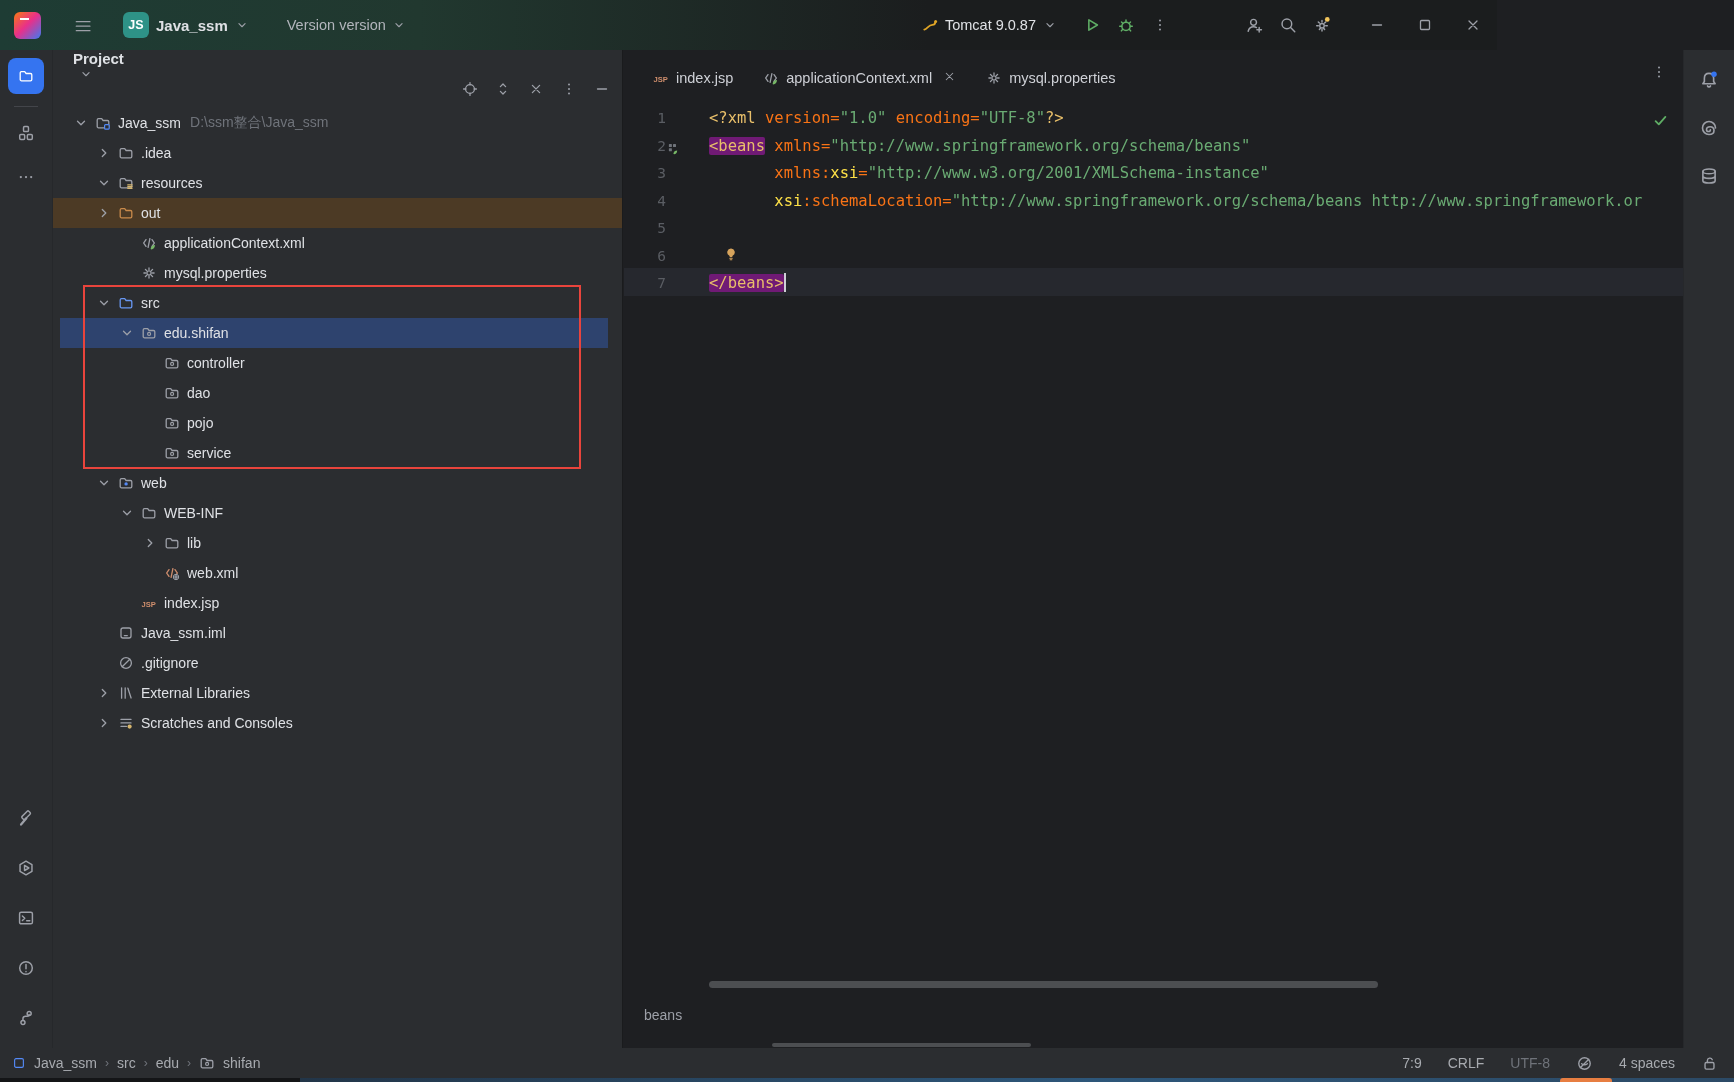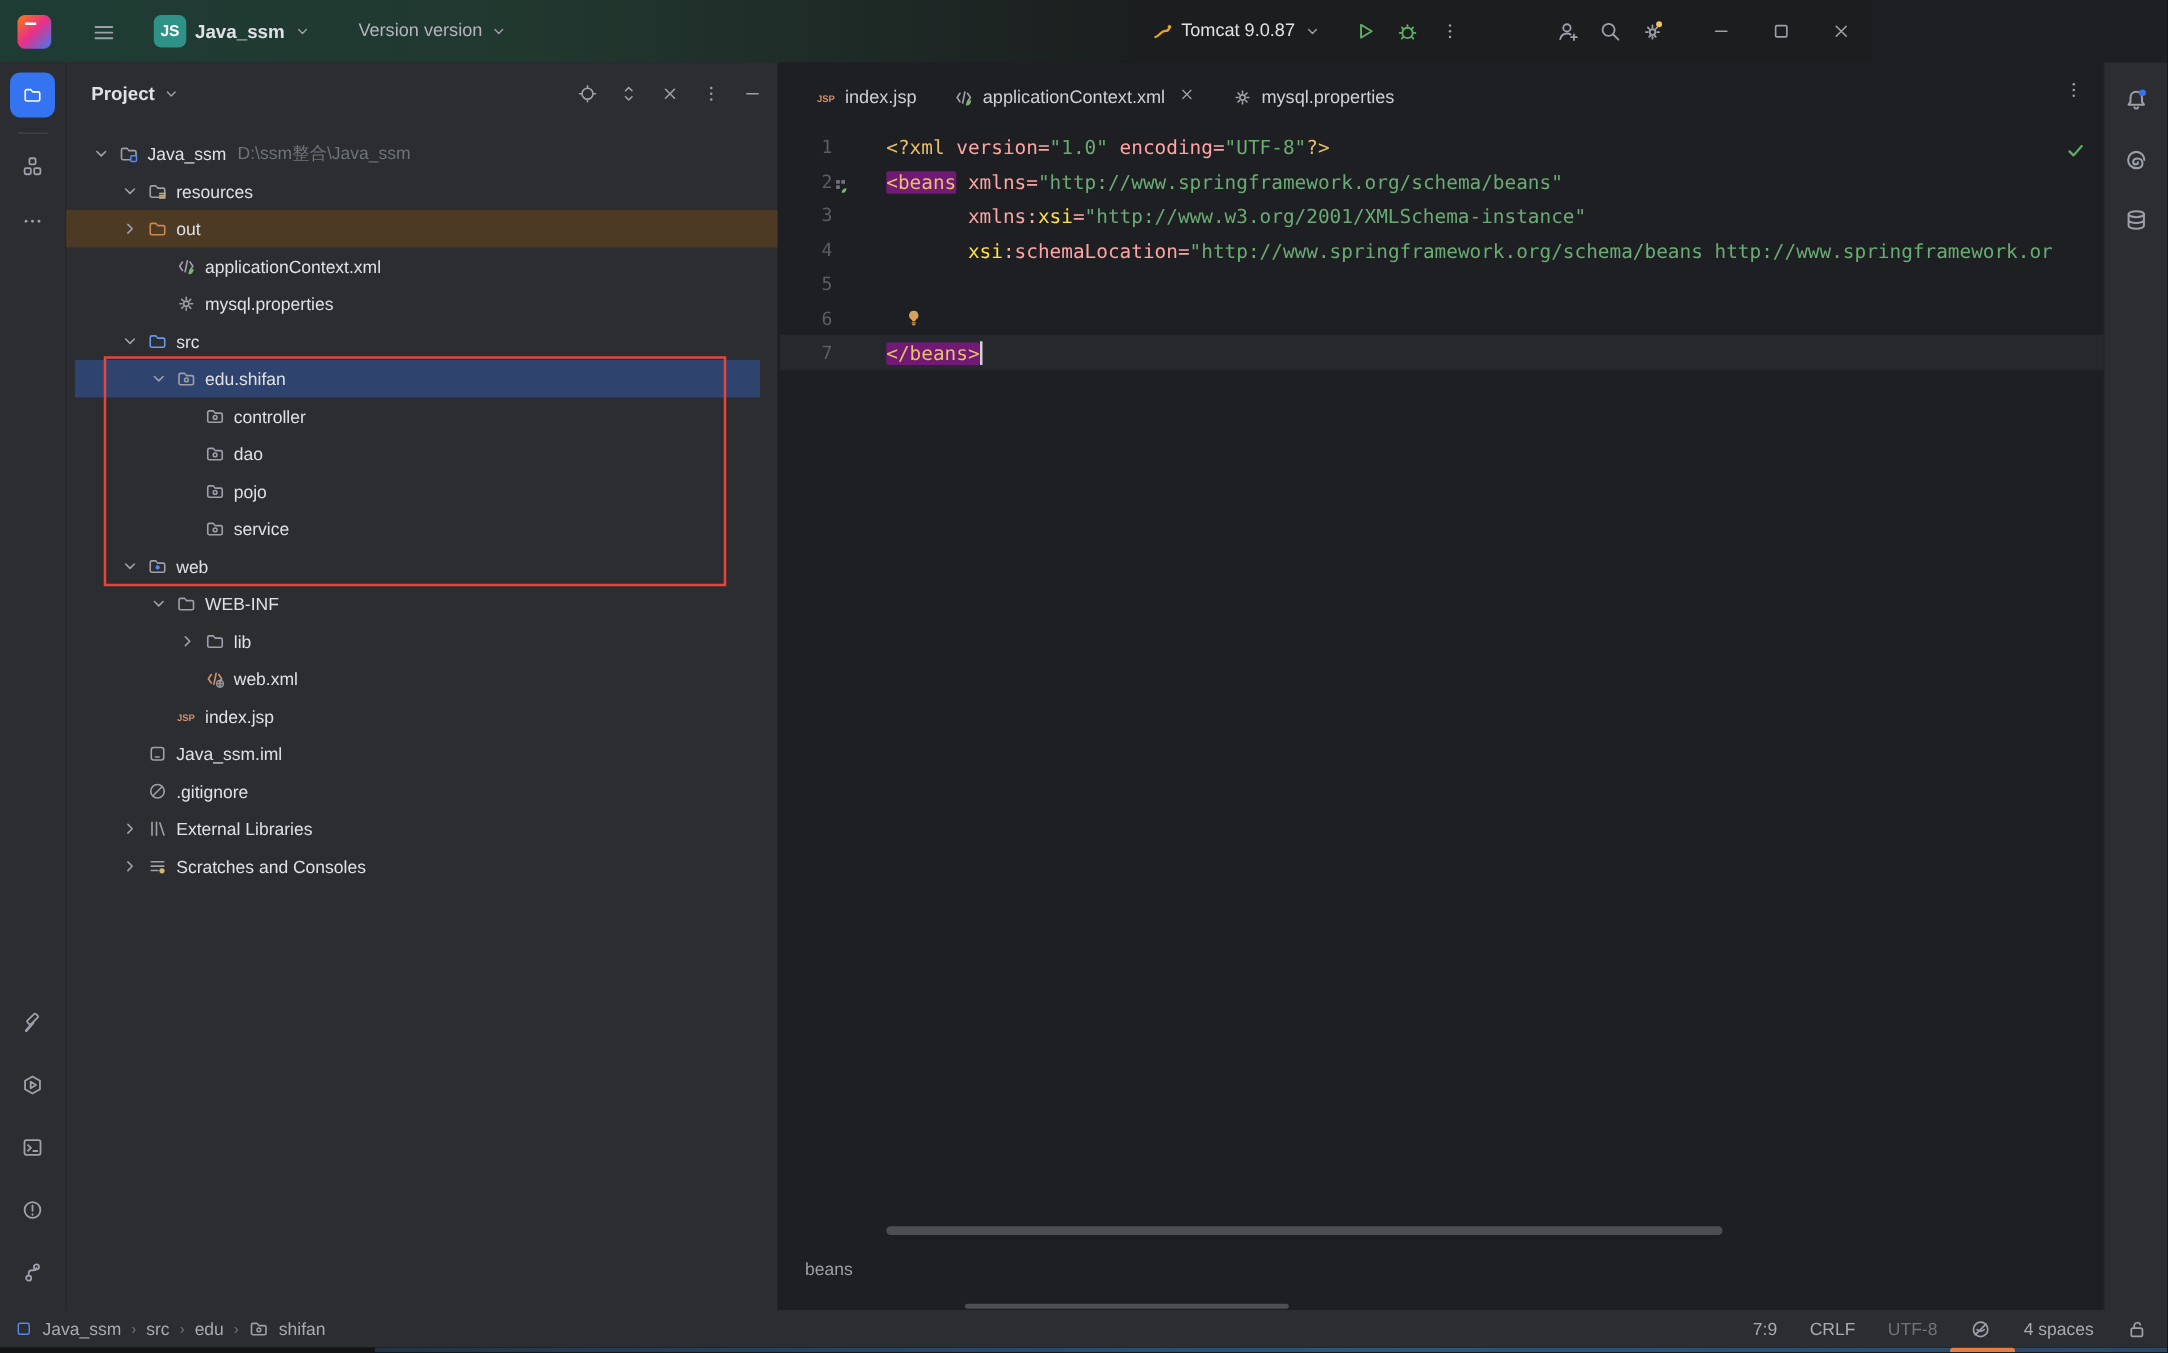--- a/index.html
+++ b/index.html
@@ -34,21 +34,21 @@
     border-right:1px solid #26282b; display:flex; flex-direction:column; align-items:center; }
   .stripe-btn { width:36px; height:36px; border-radius:8px; display:flex; align-items:center; justify-content:center; margin-top:8px; }
   .stripe-btn.active { background:#3574f0; }
   .stripe-divider { width:24px; height:1px; background:#43454a; margin-top:12px; }
   #stripe-bottom { margin-top:auto; display:flex; flex-direction:column; align-items:center; padding-bottom:12px; }
   #stripe-bottom .stripe-btn { margin-top:14px; }
 
   
   #project-panel { position:absolute; left:53px; top:50px; width:570px; height:998px; background:#2b2d30;
     border-right:1px solid #1a1b1d; }
-  #panel-header { height:50px; display:flex; align-items:center; padding:0 12px 0 20px; }
+  #panel-header { height:50px; display:flex; align-items:flex-start; padding:0 12px 0 20px;flex-direction:column; }
   #panel-header .title { font-size:15px; font-weight:700; color:#dfe1e5; }
   #panel-header .hdr-icons { margin-left:auto; display:flex; align-items:center; gap:17px; }
   #tree { margin-top:8px; position:relative; }
   .tree-row { position:relative; height:30px; display:flex; align-items:center; font-size:14px; color:#dfe1e5; }
   .tree-row .row-bg { position:absolute; top:0; bottom:0; left:7px; right:14px; }
   .tree-row.selected .row-bg { background:#2e436e; }
   .tree-row.excluded .row-bg { left:0; right:0; background:#4c3a25; }
   .tree-row .content { position:relative; display:flex; align-items:center; height:100%; width:100%; }
   .tree-row .chev { width:18px; display:flex; justify-content:center; }
   .tree-row .icon { width:19px; margin-right:6px; }
@@ -68,21 +68,21 @@
 
   #code-area { position:absolute; left:0; top:55px; right:0; bottom:46px; overflow:hidden;
     font-family:"DejaVu Sans Mono", monospace; font-size:15.5px; line-height:27.5px; }
   #cur-line { position:absolute; left:0; right:0; top:163px; height:27.5px; background:#26282e; }
   #gutter { position:absolute; left:0; top:0; width:77px; bottom:0; }
   .gut-row { position:relative; height:27.5px; }
   .gut-num { position:absolute; right:35px; top:0; color:#5a5d63; font-size:14.5px; line-height:27.5px; }
   .gut-icon { position:absolute; left:43px; top:6px; }
   #code-lines { position:absolute; left:85px; top:0; right:0; }
   .code-line { height:27.5px; white-space:pre; }
-  .tok-tag { color:#e8bf6a; } .tok-attr { color:#fca5a5; } .tok-str { color:#6aab73; }
+  .tok-tag { color:#e8bf6a; } .tok-attr { color:#f97316; } .tok-str { color:#6aab73; }
   .tok-ns { color:#fde047; } .tok-pl { color:#bcbec4; }
   .tok-hl { background:#701a75; border-radius:2px; }
   #bulb { position:absolute; left:99px; top:141px; }
   #caret { position:absolute; left:160px; top:168px; width:1.5px; height:19px; background:#ced0d6; }
   #hscroll { position:absolute; left:85px; bottom:60px; width:669px; height:7px; border-radius:4px; background:#4c4e51; }
   #crumbbar { position:absolute; left:0; right:0; bottom:20px; height:26px; display:flex; align-items:center; padding-left:20px;
     font-size:14px; color:#9da0a8; }
 
   
   #right-stripe { position:absolute; left:1683px; top:50px; width:51px; height:998px; background:#2b2d30;
@@ -350,20 +350,39 @@
               </span>
             </span>
       <span class="icon">
               <svg width="16" height="16" viewBox="0 0 16 16">
                 <path d="M2.2 5c0-.7.6-1.3 1.3-1.3h3.2l1.4 1.8h4.4c.7 0 1.3.6 1.3 1.3v4.7c0 .7-.6 1.3-1.3 1.3H3.5c-.7 0-1.3-.6-1.3-1.3z" fill="none" stroke="#9da0a8" stroke-width="1.3" stroke-linejoin="round"></path>
                 <rect x="9.6" y="9.6" width="4.6" height="4.6" rx="1" fill="#2b2d30" stroke="#548af7" stroke-width="1.2"></rect>
               </svg>
             </span>
       <span class="label">Java_ssm</span>
       <span class="hint">D:\ssm整合\Java_ssm</span>
+    </span>
+        </div>
+        <div class="tree-row">
+          <span class="row-bg"></span>
+    <span class="content" style="padding-left:45px">
+      <span class="chev">
+              <span class="icon">
+                <svg width="16" height="16" viewBox="0 0 16 16">
+                  <path d="M6.3 4.5 9.8 8l-3.5 3.5" fill="none" stroke="#9da0a8" stroke-width="1.3" stroke-linecap="round" stroke-linejoin="round"></path>
+                </svg>
+              </span>
+            </span>
+      <span class="icon">
+              <svg width="16" height="16" viewBox="0 0 16 16">
+                <path d="M2.2 5c0-.7.6-1.3 1.3-1.3h3.2l1.4 1.8h4.4c.7 0 1.3.6 1.3 1.3v4.7c0 .7-.6 1.3-1.3 1.3H3.5c-.7 0-1.3-.6-1.3-1.3z" fill="none" stroke="#9da0a8" stroke-width="1.3" stroke-linejoin="round"></path>
+              </svg>
+            </span>
+      <span class="label">.idea</span>
+
     </span>
         </div>
         <div class="tree-row">
           <span class="row-bg"></span>
     <span class="content" style="padding-left:45px">
       <span class="chev">
               <span class="icon">
                 <svg width="16" height="16" viewBox="0 0 16 16">
                   <path d="M4.5 6.2 8 9.7l3.5-3.5" fill="none" stroke="#9da0a8" stroke-width="1.3" stroke-linecap="round" stroke-linejoin="round"></path>
                 </svg>

